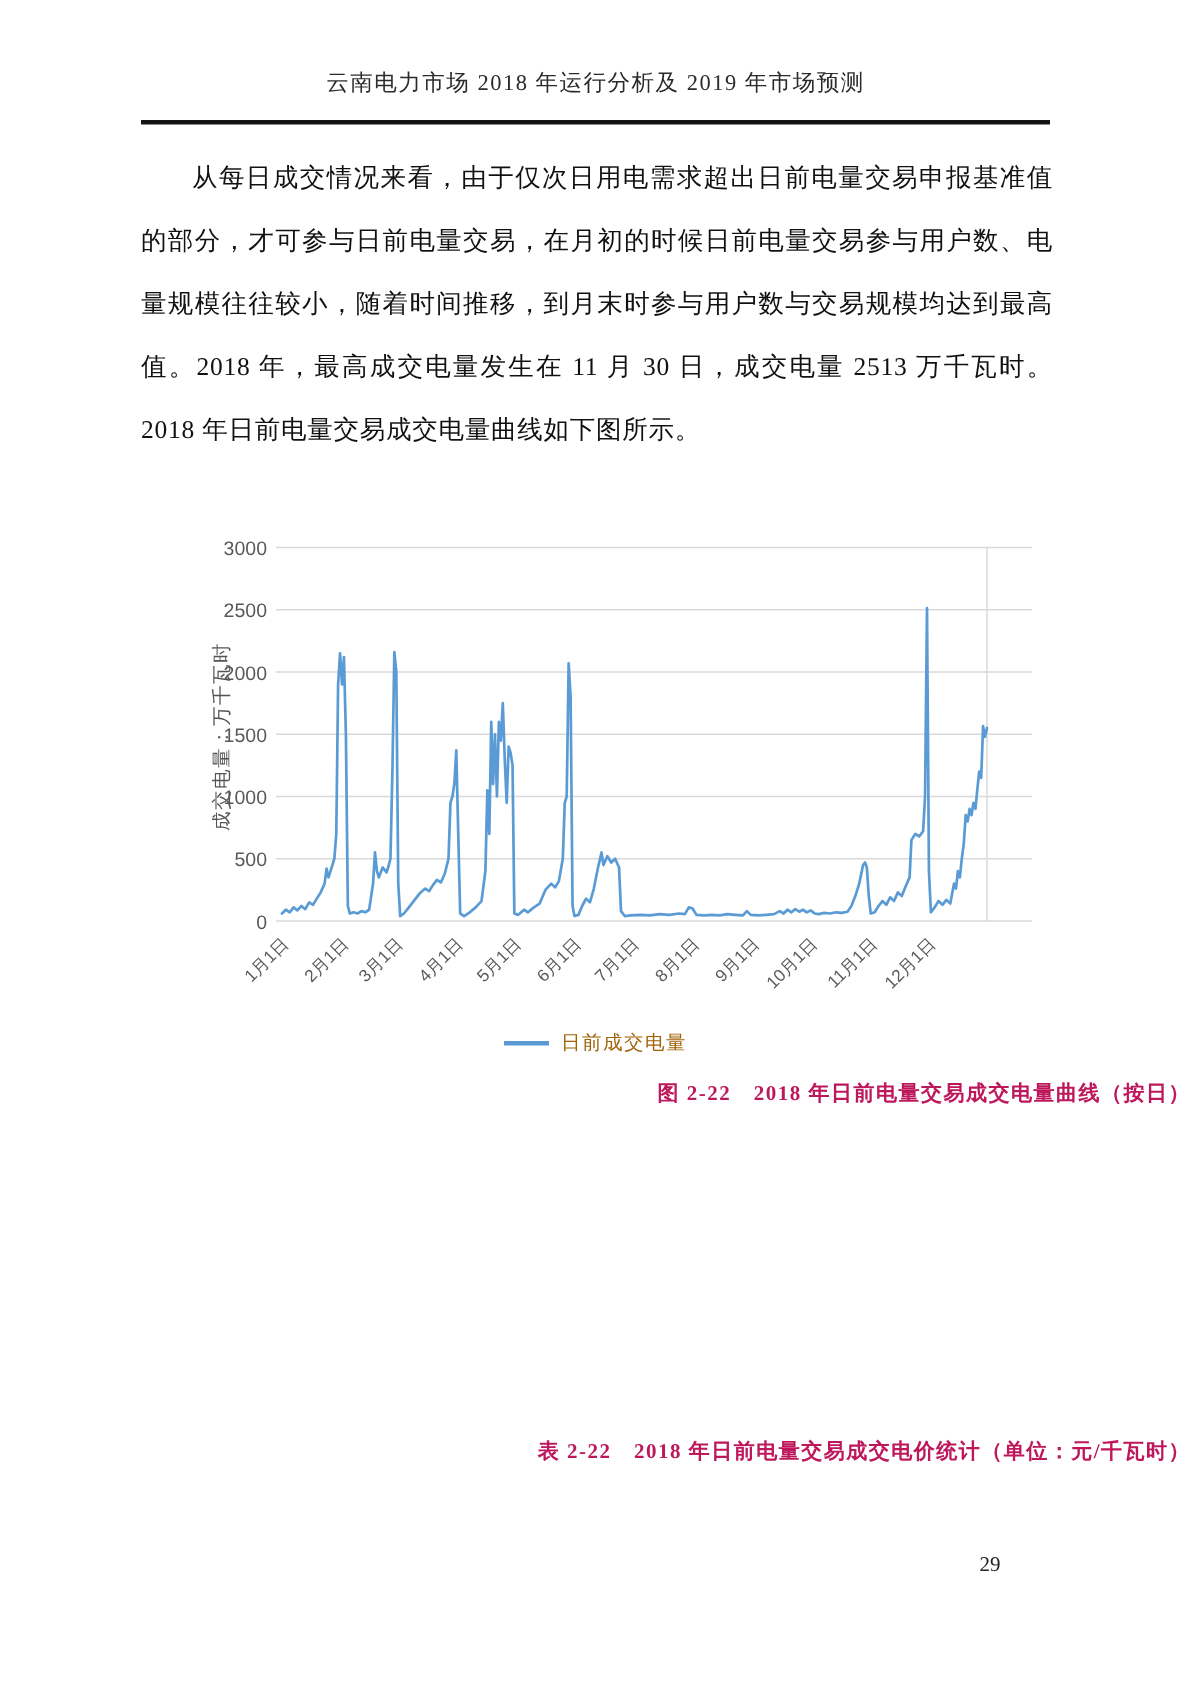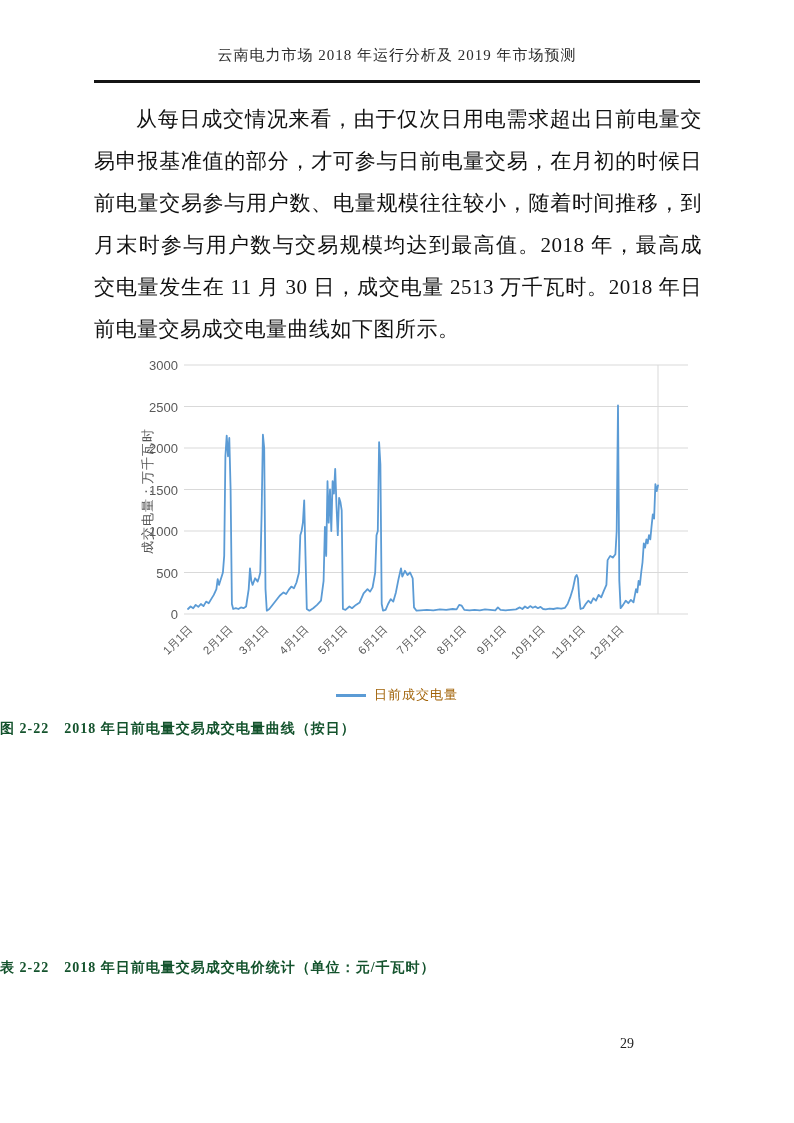--- a/index.html
+++ b/index.html
@@ -14,21 +14,21 @@
   }
   .doc-header{
     position:absolute;top:46px;left:0;width:100%;
     text-align:center;font-size:15px;letter-spacing:1px;color:#2b2b2b;
   }
   .header-rule{
     position:absolute;top:80px;left:94px;width:606px;height:3px;background:#141414;
   }
   .body-para{
     position:absolute;left:94px;width:608px;margin:0;
-    font-size:21px;line-height:42px;text-align:justify;
+    font-size:17px;line-height:42px;text-align:justify;
     text-indent:2em;color:#111;letter-spacing:0.5px;
   }
   .para-1{top:98px;}
   .para-2{top:752px;}
   .chart-wrap{position:absolute;left:110px;top:352px;width:600px;height:322px;}
   .ylabel{
     position:absolute;left:38px;top:482px;width:220px;height:18px;
     transform:rotate(-90deg);transform-origin:center;
     text-align:center;font-size:13px;color:#555;
     font-family:"Liberation Sans","DejaVu Sans",sans-serif;letter-spacing:1px;
@@ -36,42 +36,42 @@
   .legend-row{
     position:absolute;top:686px;left:0;width:794px;
     display:flex;align-items:center;justify-content:center;gap:8px;
   }
   .legend-line{display:inline-block;width:30px;height:3px;background:#5b9bd5;}
   .legend-text{
     font-size:13px;color:#a16207;
     font-family:"Liberation Sans","DejaVu Sans",sans-serif;letter-spacing:1px;
   }
   .fig-caption,.table-caption{
-    position:absolute;left:0;width:100%;text-align:left;
-    font-size:14px;font-weight:bold;color:#14532d;letter-spacing:1px;
+    position:absolute;left:0;width:100%;text-align:right;
+    font-size:14px;font-weight:bold;color:#be185d;letter-spacing:1px;
   }
   .fig-caption{top:720px;}
   .table-caption{top:927px;margin-top:32px;}
   table.price-table{
     position:absolute;left:113px;top:951px;width:572px;
     border-collapse:collapse;table-layout:fixed;
   }
   table.price-table th,table.price-table td{
     border:1.4px solid #000;text-align:center;vertical-align:middle;
     padding:1px 0;overflow:hidden;
   }
   table.price-table th{font-size:13px;font-weight:bold;height:28px;}
   table.price-table td{font-size:12.5px;height:40px;}
   table.price-table .row-label{
     font-weight:bold;font-size:12px;line-height:1.35;padding:1px 2px;
   }
   .col-item{width:88px;}
   .col-total{width:44px;}
   .page-number{
-    position:absolute;left:620px;top:1036px;width:80px;
+    position:absolute;left:620px;top:1036px;width:80px;text-align:center;
     font-size:14px;color:#222;
   }
   .chart-svg{position:absolute;left:0;top:0;}
 </style>
 </head>
 <body>
 
 <div class="page">
 
   <div class="doc-header">云南电力市场 2018 年运行分析及 2019 年市场预测</div>

